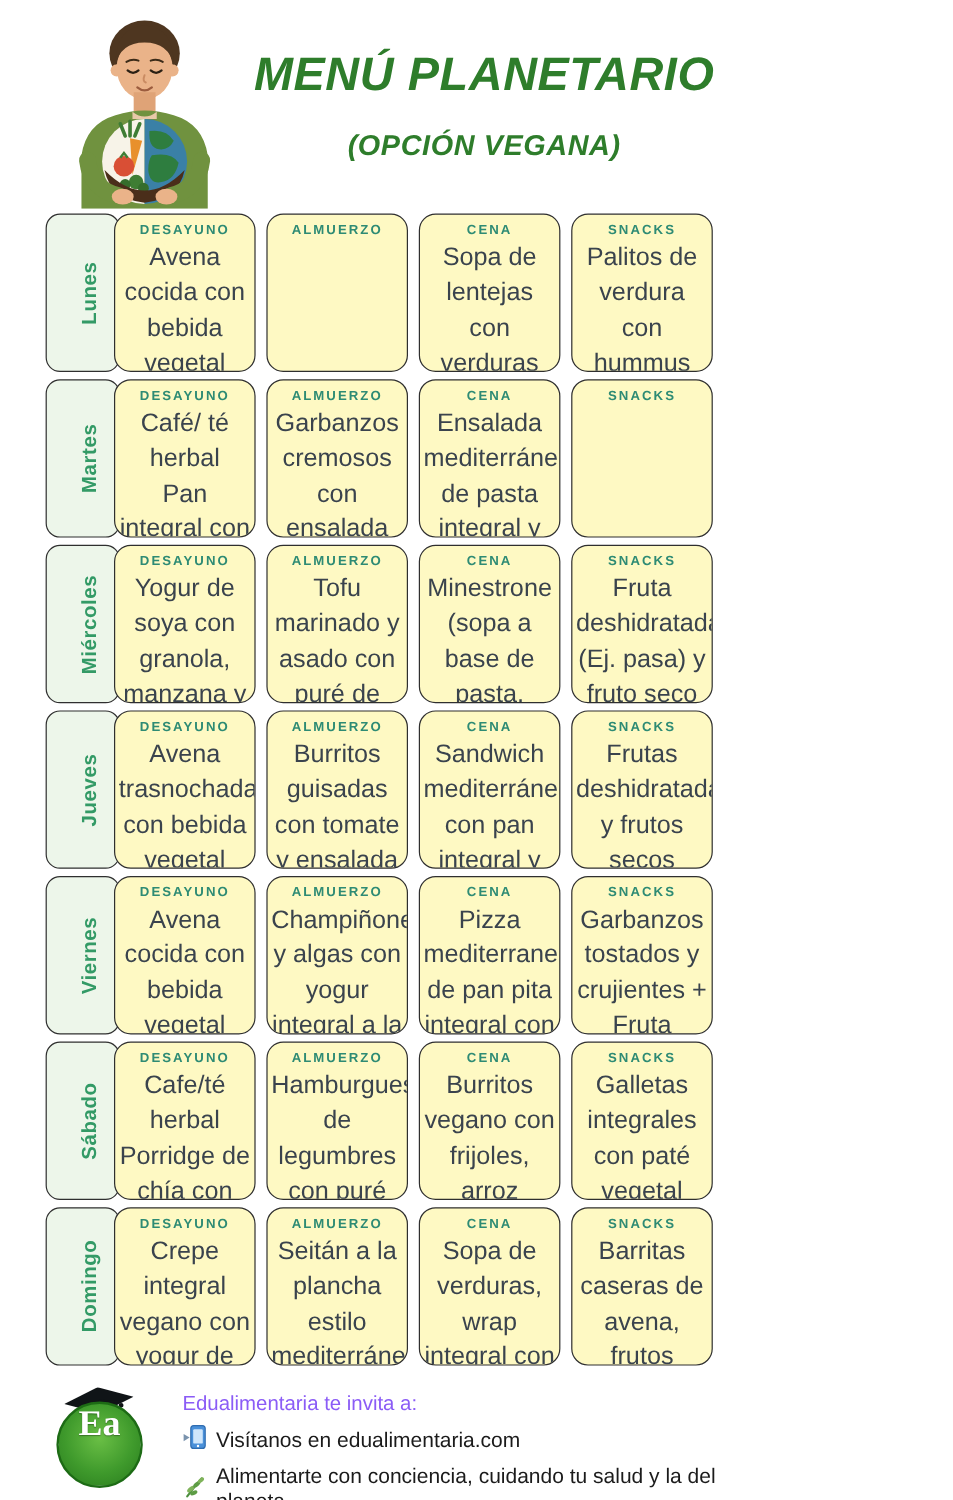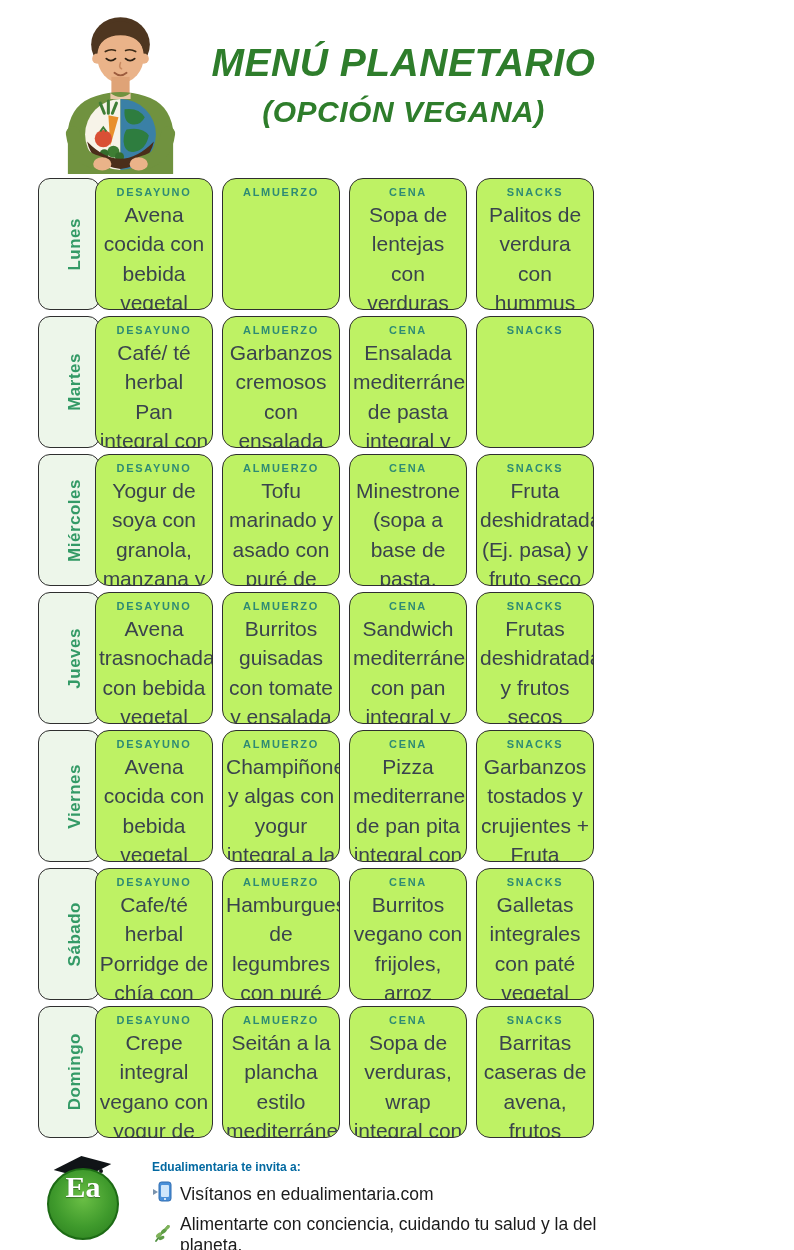--- a/index.html
+++ b/index.html
@@ -12,40 +12,40 @@
 
   
   .header{position:relative;height:176px;}
   .illustration{position:absolute;left:38px;top:4px;}
   .titles{position:absolute;left:205px;right:30px;top:42px;text-align:center;}
   .title{
     font-size:39px;font-weight:bold;font-style:italic;color:#2e7d2b;
     letter-spacing:.5px;line-height:1.1;
   }
   .subtitle{
-    font-size:30px;font-weight:bold;font-style:italic;color:#2e7d2b;
-    margin-top:10px;letter-spacing:.5px;
+    font-size:24px;font-weight:bold;font-style:italic;color:#2e7d2b;
+    margin-top:23px;letter-spacing:.5px;
   }
 
   
   .grid{padding:2px 38px 0 38px;}
   .row{display:flex;align-items:stretch;height:132px;margin-bottom:6px;}
   .day-tab{
     flex:0 0 62px;width:62px;margin-right:-14px;
     background:#edf6ea;border:1.6px solid #2f2f2f;border-radius:12px;
     display:flex;align-items:center;justify-content:center;
     box-sizing:border-box;
   }
   .day-label{
     writing-mode:vertical-rl;transform:rotate(180deg);
     font-weight:bold;font-size:17px;color:#339a66;letter-spacing:.5px;
     padding-right:12px;
   }
   .card{
-    flex:1 1 0;margin-left:9px;background:#bef264;
+    flex:1 1 0;margin-left:9px;background:#fef9c3;
     border:1.6px solid #2f2f2f;border-radius:14px;
     padding:7px 3px 1px 3px;text-align:center;box-sizing:border-box;
     overflow:hidden;
   }
   .card:first-of-type{margin-left:0;}
   .card-header{
     font-size:11px;font-weight:bold;letter-spacing:1.7px;color:#2e8b74;
     margin-bottom:2px;
   }
   .card-body{
@@ -60,21 +60,21 @@
     background:radial-gradient(circle at 50% 42%, #6abf45 0%, #3f9a2c 55%, #287a1d 100%);
     border:2.5px solid #1d6b15;
     display:flex;justify-content:center;
   }
   .logo-ea{
     color:#ffffff;font-family:"Liberation Serif", serif;font-weight:bold;
     font-size:30px;text-shadow:0 1px 1px rgba(0,0,0,.35);
   }
   .logo-cap{position:absolute;left:10px;top:0;transform:rotate(-6deg);}
   .footer-text{margin-left:28px;padding-top:4px;}
-  .footer-title{font-weight:bold;font-size:12px;color:#0369a1;}
+  .footer-title{font-weight:normal;font-size:17px;color:#8b5cf6;}
   .footer-line{
     font-size:17.5px;color:#1b1b1b;margin-top:7px;
     display:flex;align-items:center;gap:8px;
   }
 </style>
 </head>
 <body>
 
 <div class="page">
 

